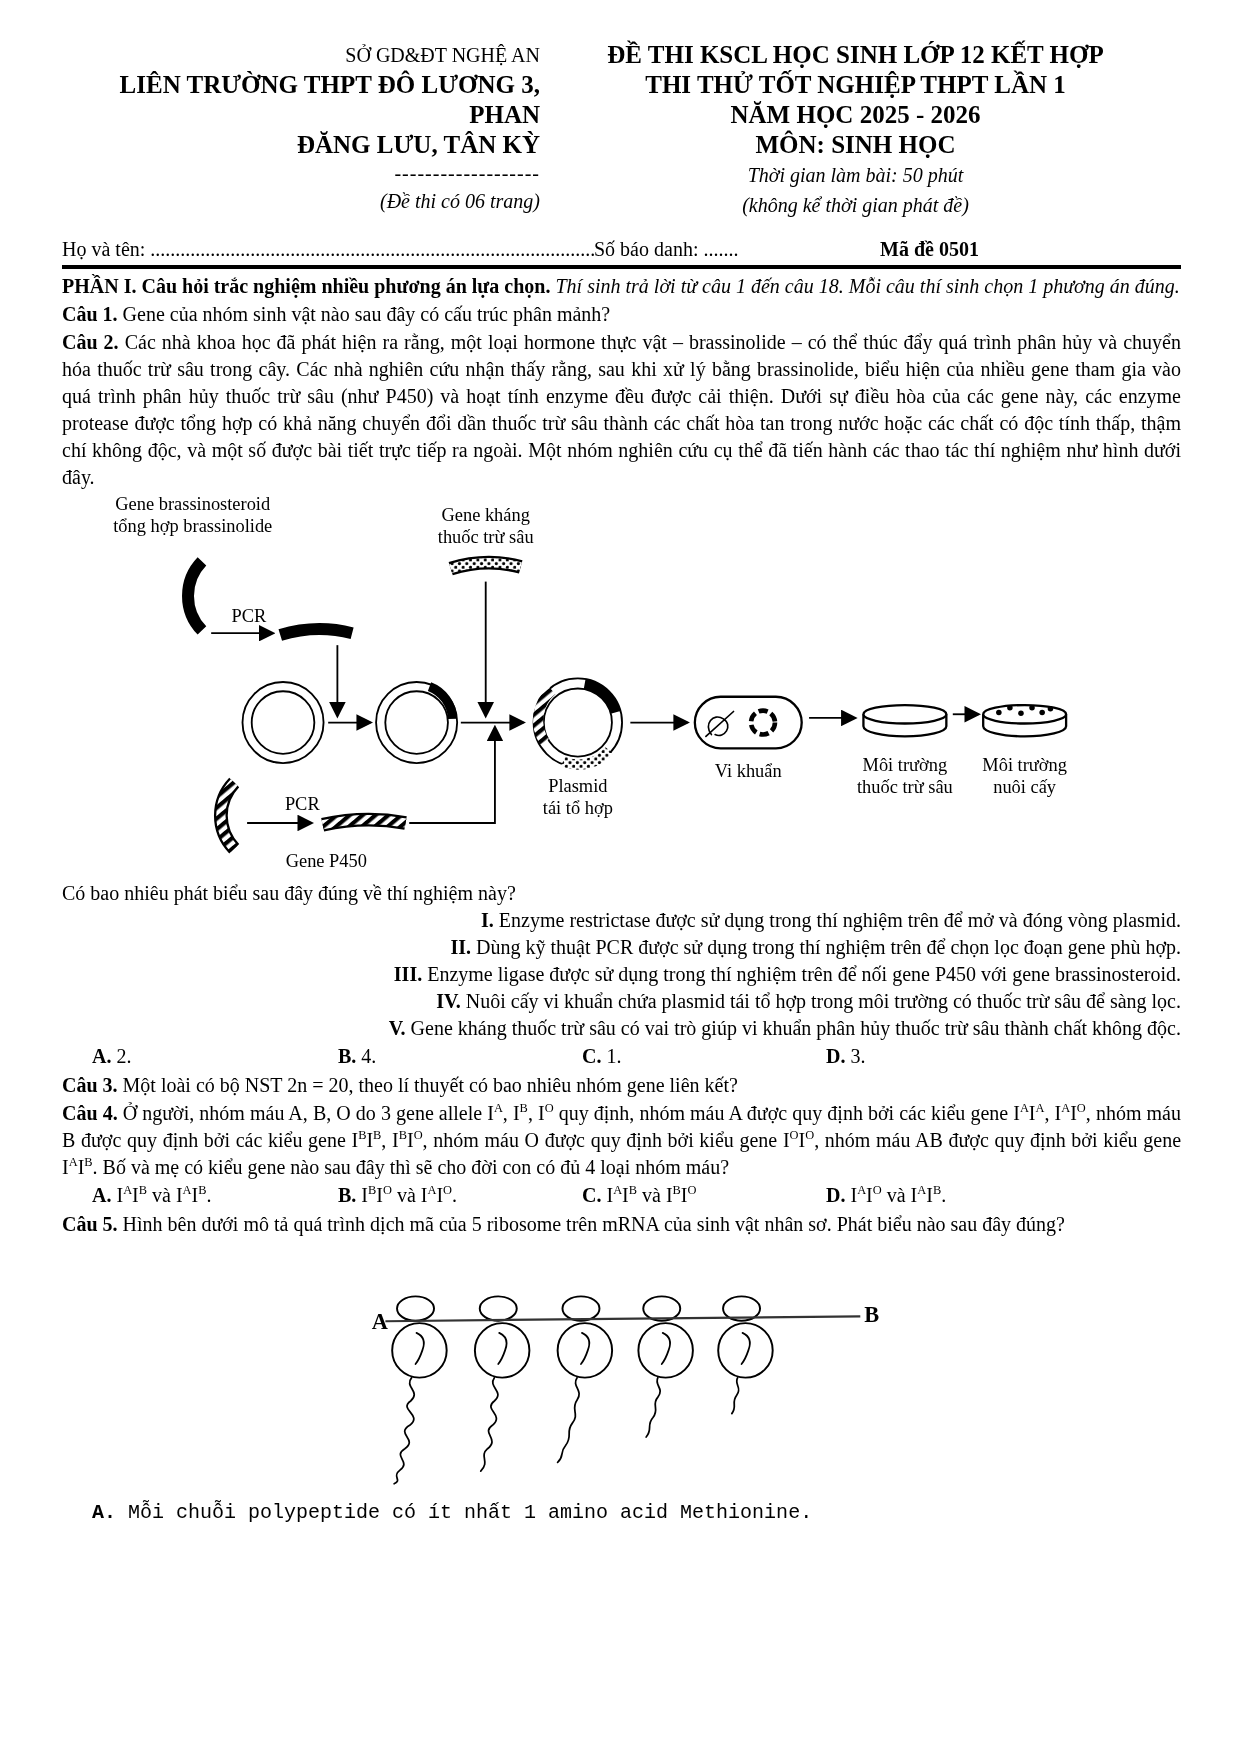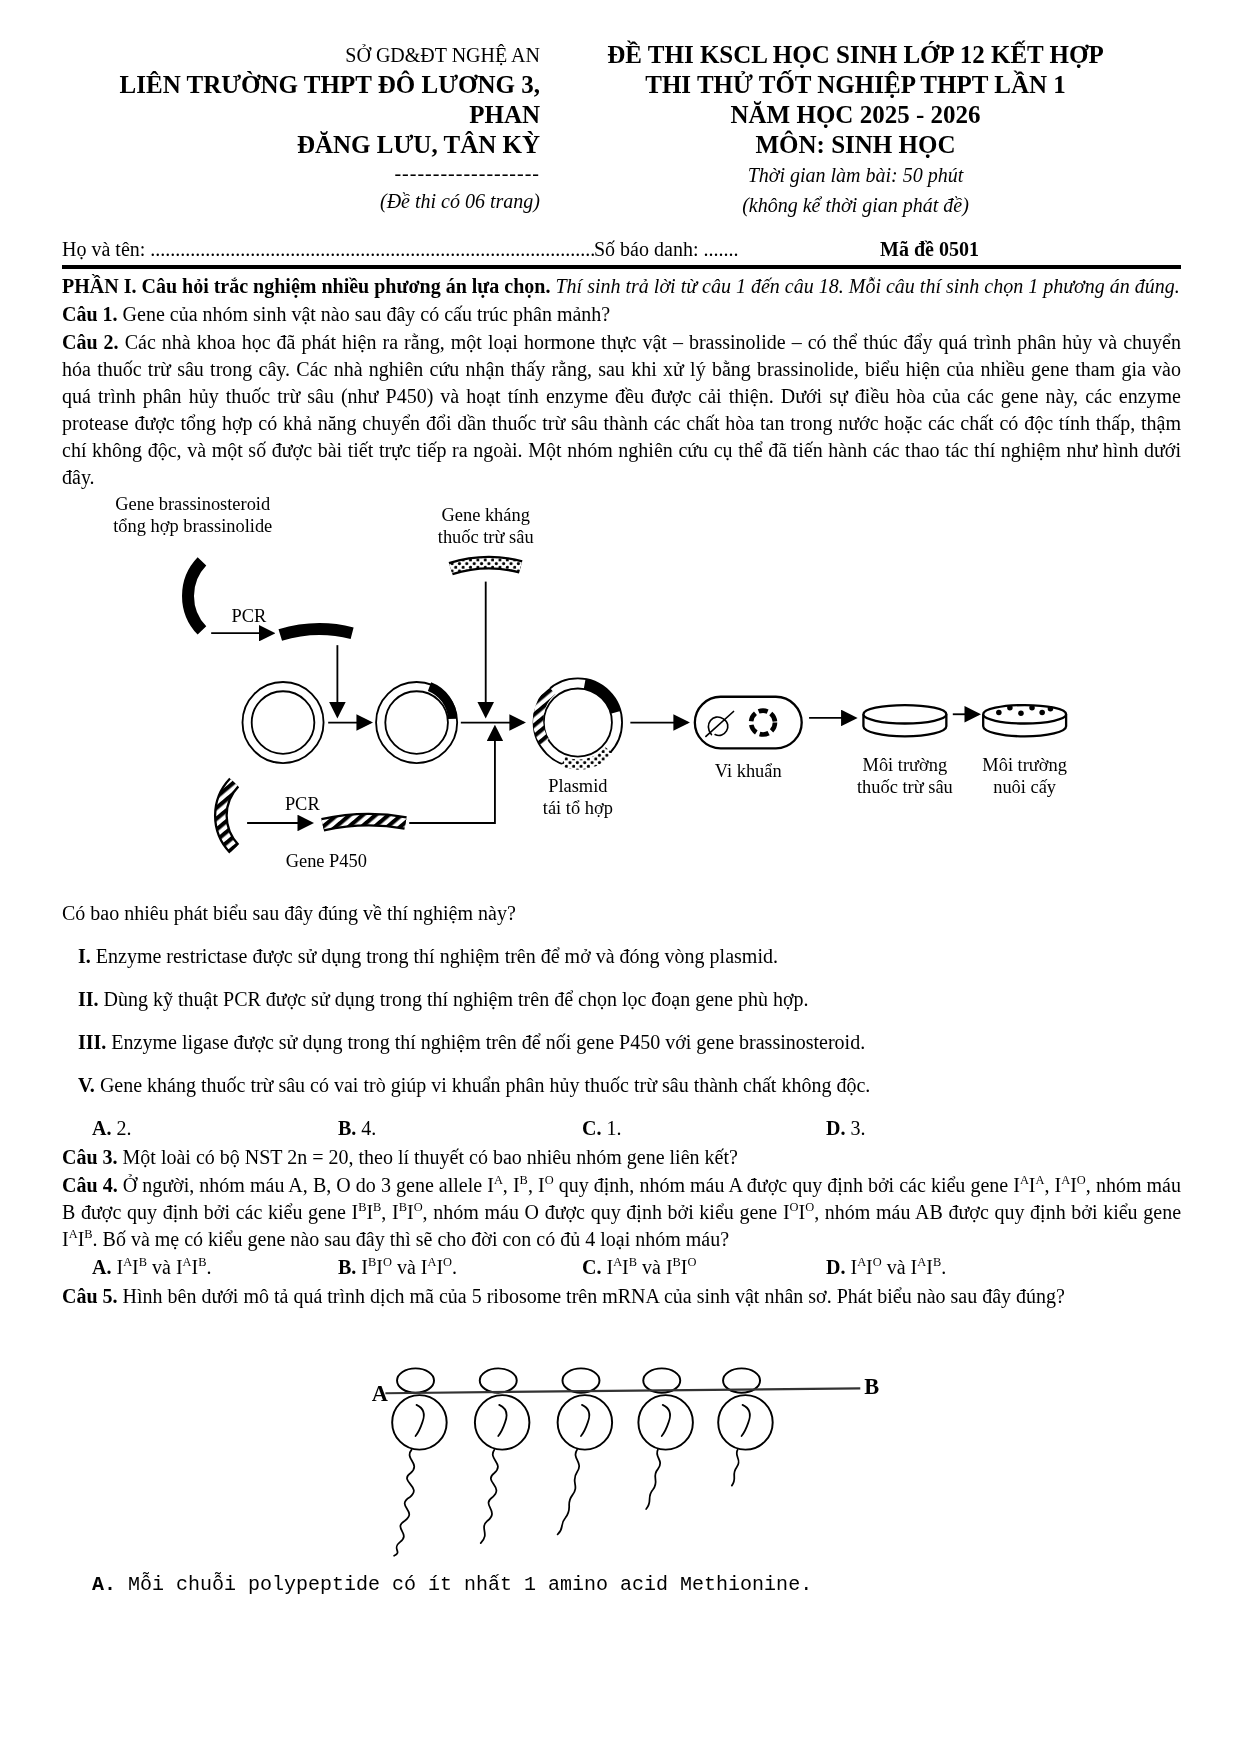--- a/index.html
+++ b/index.html
@@ -1,41 +1,41 @@
 <!DOCTYPE html>
 <html><head>
 <meta charset="utf-8">
 <style>
   html,body{margin:0;padding:0;background:#fff;}
   body{width:1241px;height:1755px;overflow:hidden;color:#000;
        font-family:"Liberation Serif",serif;font-size:20px;line-height:27px;}
   .page{box-sizing:border-box;width:1241px;height:1755px;padding:40px 60px 0 62px;}
   p{margin:0;}
-  .just{text-align:justify;margin-top:20px;}
+  .just{text-align:justify;}
   b{font-weight:bold;}
   sup{font-size:0.62em;line-height:0;}
   
   .hdr{display:flex;}
   .hdr-left{width:478px;text-align:right;}
   .hdr-right{flex:1;text-align:center;padding:0 30px 0 20px;}
   .h-norm{font-size:20px;line-height:30px;}
   .h-bold{font-weight:bold;font-size:25px;line-height:30px;}
   .h-ital{font-style:italic;font-size:20px;line-height:30px;}
   .h-div{line-height:26px;letter-spacing:1px;}
   
   .info{display:flex;align-items:baseline;margin-top:16px;white-space:nowrap;}
   .i-name{width:532px;overflow:hidden;}
   .i-sbd{width:243px;}
   .i-code{font-weight:bold;margin-left:43px;}
   .rule{border-top:4px solid #000;margin-top:2px;}
   
   .part{margin-top:4px;}
   .q{margin-top:1px;}
   .opts{display:grid;grid-template-columns:246px 244px 244px 1fr;padding-left:30px;margin:1px 0 2px 0;}
-  .stmt{margin:16px;}
+  .stmt{margin:0;text-align:right;}
   .ansA{padding-left:30px;margin-top:6px;font-family:Liberation Mono, monospace;}
   
   .fig1{margin:4px 0 0 34px;}
   .fig2{margin:54px 0 0 300px;}
   svg text{font-family:"Liberation Serif",serif;font-size:20px;fill:#000;}
   svg .big{font-size:23px;font-weight:bold;}
   .ln{stroke:#000;stroke-width:2;fill:none;}
   .thick{stroke:#000;stroke-width:13;fill:none;}
   .ring{fill:#fff;stroke:#000;stroke-width:2;}
   .ring3{fill:#fff;stroke:#000;stroke-width:2;}
@@ -180,20 +180,21 @@
     <path class="barO" d="M246 358 Q291 348 336 356"></path>
     <path class="barH" d="M246 358 Q291 348 336 356"></path>
     <polyline class="ln" points="340,356 433,356 433,252" marker-end="url(#arr)"></polyline>
     <text x="250" y="404" text-anchor="middle">Gene P450</text>
   </svg>
 
   <p class="just">Có bao nhiêu phát biểu sau đây đúng về thí nghiệm này?</p>
   <div class="stmt"><b>I.</b><span> Enzyme restrictase được sử dụng trong thí nghiệm trên để mở và đóng vòng plasmid.</span></div>
   <div class="stmt"><b>II.</b><span> Dùng kỹ thuật PCR được sử dụng trong thí nghiệm trên để chọn lọc đoạn gene phù hợp.</span></div>
   <div class="stmt"><b>III.</b><span> Enzyme ligase được sử dụng trong thí nghiệm trên để nối gene P450 với gene brassinosteroid.</span></div>
+  <div class="stmt"><b>IV.</b><span> Nuôi cấy vi khuẩn chứa plasmid tái tổ hợp trong môi trường có thuốc trừ sâu để sàng lọc.</span></div>
   <div class="stmt"><b>V.</b><span> Gene kháng thuốc trừ sâu có vai trò giúp vi khuẩn phân hủy thuốc trừ sâu thành chất không độc.</span></div>
   <div class="opts">
     <span><b>A.</b><span> 2.</span></span>
     <span><b>B.</b><span> 4.</span></span>
     <span><b>C.</b><span> 1.</span></span>
     <span><b>D.</b><span> 3.</span></span>
   </div>
 
   
   <p class="q just"><b>Câu 3.</b><span> Một loài có bộ NST 2n = 20, theo lí thuyết có bao nhiêu nhóm gene liên kết?</span></p>

